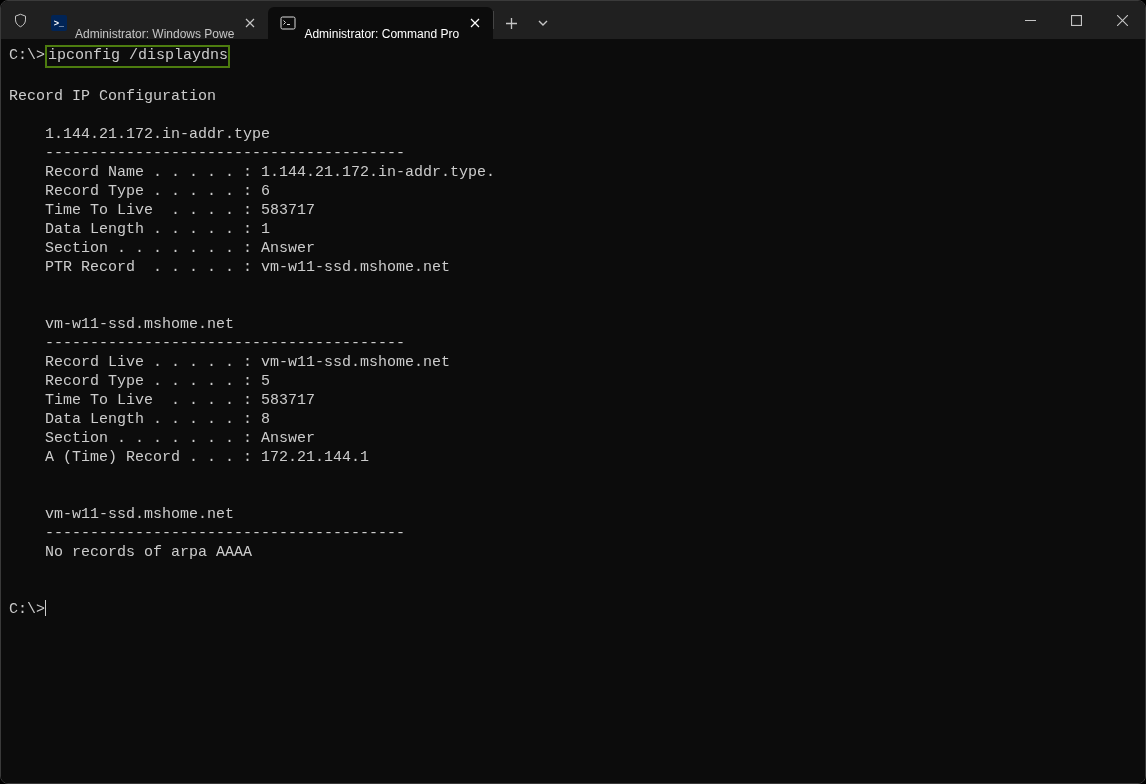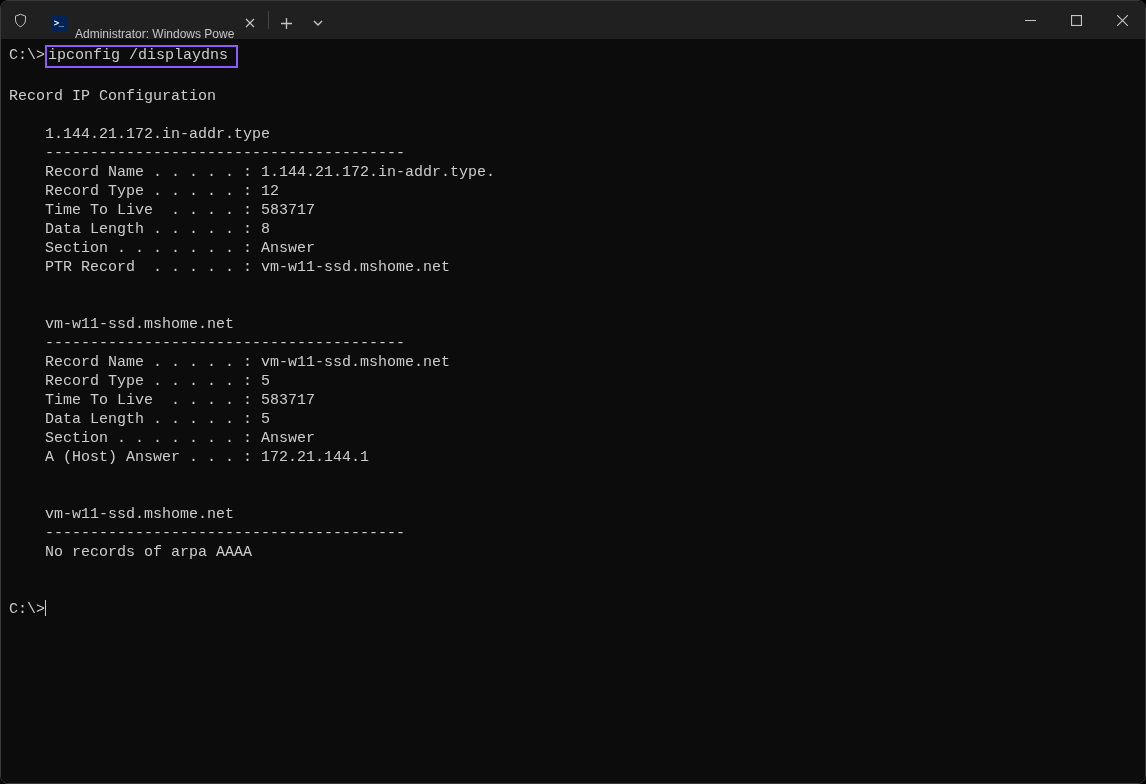--- a/index.html
+++ b/index.html
@@ -123,22 +123,22 @@
       height: calc(100% - 38px);
       padding: 6px 8px;
       color: #cccccc;
       font-size: 15px;
       line-height: 19px;
       white-space: pre;
       font-family: 'Consolas', 'Courier New', monospace;
       overflow: hidden;
     }
     .highlight-box {
-      border: 2px solid #8b5cf6;
-      padding: 0 8px 1px 1px;
+      border: 2px solid #4d7c0f;
+      padding: 0 0 1px 1px;
       display: inline-block;
       line-height: 18px;
       vertical-align: baseline;
     }
     .section-divider {
       color: #cccccc;
     }
     .cursor {
       display: inline-block;
       width: 1px;
@@ -169,20 +169,35 @@
       <span class="tab-icon">
         <span class="ps-icon">&gt;_</span>
       </span>
       <span class="tab-label">Administrator: Windows Powe</span>
       <span class="tab-close">
         <svg width="10" height="10" viewBox="0 0 10 10">
             <path d="M1 1 L9 9 M9 1 L1 9" stroke="#c5c5c5" stroke-width="1.2"></path>
           </svg>
       </span>
     </div>
+    <div class="tab active">
+      <span class="tab-icon">
+        <svg width="16" height="16" viewBox="0 0 16 16">
+          <rect x="1" y="2" width="14" height="12" rx="1.5" fill="none" stroke="#dcdcdc" stroke-width="1"></rect>
+          <path d="M3.5 5.5 L5.5 7.5 L3.5 9.5" stroke="#dcdcdc" stroke-width="1" fill="none"></path>
+          <path d="M7 9.5 L10 9.5" stroke="#dcdcdc" stroke-width="1"></path>
+        </svg>
+      </span>
+      <span class="tab-label">Administrator: Command Pro</span>
+      <span class="tab-close">
+        <svg width="10" height="10" viewBox="0 0 10 10">
+            <path d="M1 1 L9 9 M9 1 L1 9" stroke="#ffffff" stroke-width="1.2"></path>
+          </svg>
+      </span>
+    </div>
     <div class="tab-sep"></div>
     <div class="newtab">
       <svg width="11" height="11" viewBox="0 0 10 10">
           <path d="M5 0 V10 M0 5 H10" stroke="#c5c5c5" stroke-width="1.2"></path>
         </svg>
     </div>
     <div class="tabdrop">
       <svg width="10" height="6" viewBox="0 0 10 6">
           <path d="M1 1 L5 5 L9 1" stroke="#c5c5c5" stroke-width="1.4" fill="none"></path>
         </svg>
@@ -207,35 +222,35 @@
   </div>
 </div>
 
 <div class="terminal"><span>C:\&gt;</span><span class="highlight-box">ipconfig /displaydns</span>
 
 <span>Record IP Configuration</span>
 
 <span>    1.144.21.172.in-addr.type</span>
 <span class="section-divider">    ----------------------------------------</span>
 <span>    Record Name . . . . . : 1.144.21.172.in-addr.type.</span>
-<span>    Record Type . . . . . : 12</span>
+<span>    Record Type . . . . . : 6</span>
+<span>    Time To Live  . . . . : 583717</span>
+<span>    Data Length . . . . . : 1</span>
+<span>    Section . . . . . . . : Answer</span>
+<span>    PTR Record  . . . . . : vm-w11-ssd.mshome.net</span>
+
+
+<span>    vm-w11-ssd.mshome.net</span>
+<span class="section-divider">    ----------------------------------------</span>
+<span>    Record Live . . . . . : vm-w11-ssd.mshome.net</span>
+<span>    Record Type . . . . . : 5</span>
 <span>    Time To Live  . . . . : 583717</span>
 <span>    Data Length . . . . . : 8</span>
 <span>    Section . . . . . . . : Answer</span>
-<span>    PTR Record  . . . . . : vm-w11-ssd.mshome.net</span>
-
-
-<span>    vm-w11-ssd.mshome.net</span>
-<span class="section-divider">    ----------------------------------------</span>
-<span>    Record Name . . . . . : vm-w11-ssd.mshome.net</span>
-<span>    Record Type . . . . . : 5</span>
-<span>    Time To Live  . . . . : 583717</span>
-<span>    Data Length . . . . . : 5</span>
-<span>    Section . . . . . . . : Answer</span>
-<span>    A (Host) Answer . . . : 172.21.144.1</span>
+<span>    A (Time) Record . . . : 172.21.144.1</span>
 
 
 <span>    vm-w11-ssd.mshome.net</span>
 <span class="section-divider">    ----------------------------------------</span>
 <span>    No records of arpa AAAA</span>
 
 
 <span>C:\&gt;</span><span class="cursor"></span></div>
 
 </body></html>

